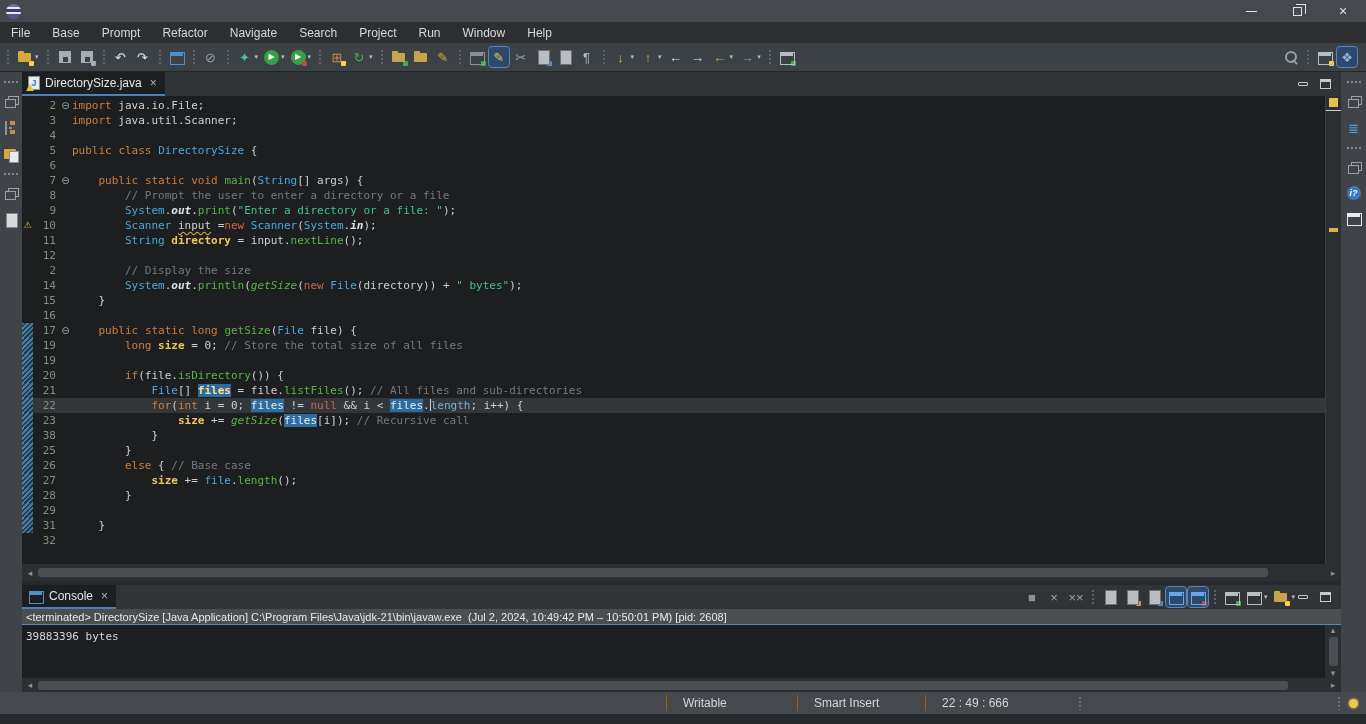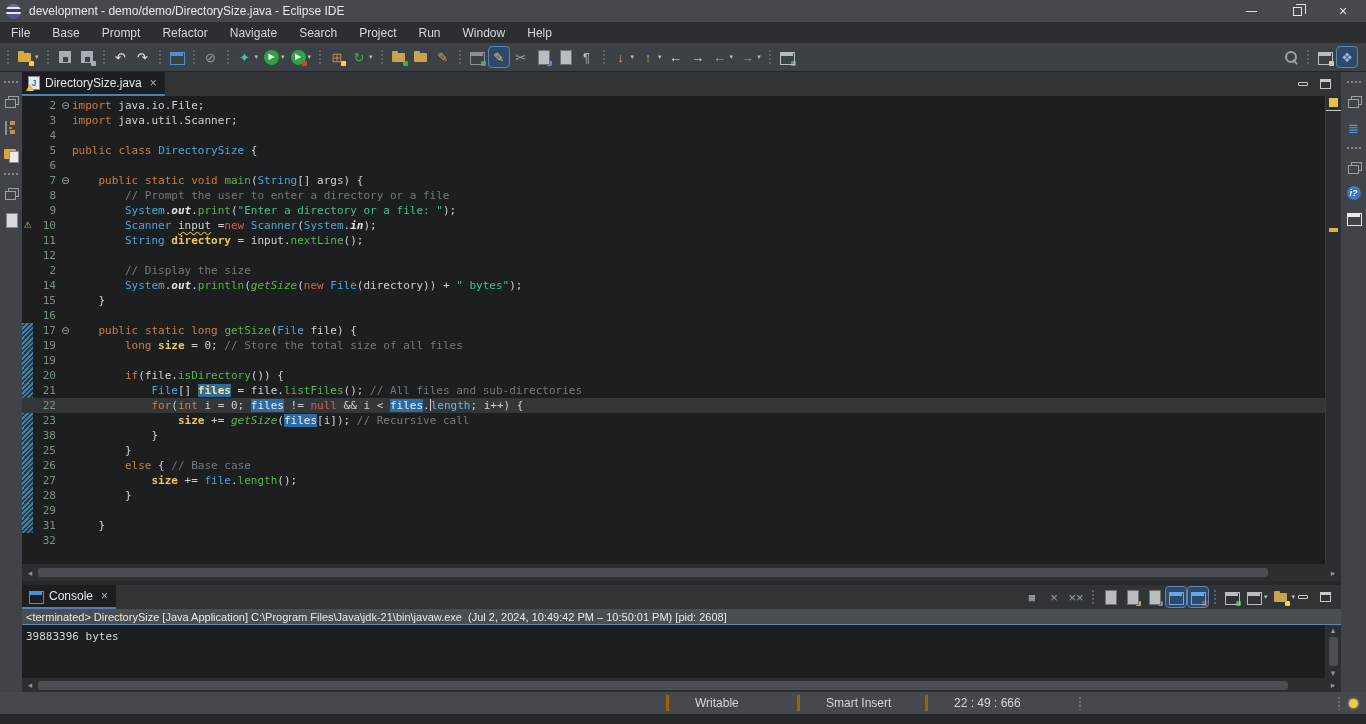--- a/index.html
+++ b/index.html
@@ -97,21 +97,21 @@
   .jfile::after { content:""; position:absolute; left:-3px; bottom:-2px; width:0; height:0;
     border-left:4px solid transparent; border-right:4px solid transparent; border-bottom:7px solid #e2c24a; }
   .tab-spacer { flex:1 1 auto; }
   .stack-controls { display:flex; align-items:center; gap:12px; padding-right:10px; }
 
   
   .editor-wrap { flex:1 1 auto; display:flex; min-height:0; }
   .code-area { flex:1 1 auto; overflow:hidden; padding-top:2px; background:#1c1e20;
     font-family:"DejaVu Sans Mono", monospace; font-size:11px; line-height:15px; }
   .cl { display:flex; height:15px; white-space:pre; }
-  .cl.cur { background:#34373a;align-items:flex-end; }
+  .cl.cur { background:#34373a; }
   .mk { width:11px; flex:0 0 auto; font-size:9px; color:#e2c24a; display:flex; align-items:center;
     justify-content:center; font-family:"DejaVu Sans", sans-serif; }
   .mk.range { background-image:repeating-linear-gradient(135deg,#4a7c9b 0 1.5px,#223a4d 1.5px 3.5px); }
   .num { width:26px; flex:0 0 auto; text-align:right; padding-right:3px; color:#7a937c; }
   .fold { width:13px; flex:0 0 auto; color:#9aa0a6; font-size:10px;
     font-family:"DejaVu Sans", sans-serif; text-align:center; }
   .codeln { flex:1 1 auto; }
   .t-kw{color:#cc7e3e} .t-kw2{color:#d0604d} .t-typ{color:#4ba6d9}
   .t-mth{color:#5ab447} .t-smth{color:#5ab447;font-style:italic}
   .t-str{color:#43c18b} .t-com{color:#75797d}
@@ -146,35 +146,34 @@
   .console-body { height:53px; display:flex; flex:0 0 auto; background:#1c1e20; }
   .console-text { flex:1 1 auto; padding:4px 0 0 4px; font-family:"DejaVu Sans Mono", monospace;
     font-size:11px; line-height:15px; white-space:pre; }
   .c-out { color:#d4d6d8; } .c-in { color:#5c9fd8; }
   .console-hscroll { height:14px; }
 
   
   .statusbar { height:22px; background:#45494d; display:flex; align-items:center; color:#d4d7d9;
     font-size:12px; flex:0 0 auto; }
   .sb-spacer { width:666px; flex:0 0 auto; height:100%; }
-  .sb-seg { height:16px; line-height:16px; border-left:3px solid #a16207; padding-left:26px; flex:0 0 auto; }
+  .sb-seg { height:16px; line-height:16px; border-left:1px solid #a16207; padding-left:16px; flex:0 0 auto; }
   .sb-w1 { width:131px; } .sb-w2 { width:128px; } .sb-w3 { width:145px; }
   .sb-handle { width:4px; height:14px; margin:0 8px;
     background-image:radial-gradient(#6b7075 1px, transparent 1.2px); background-size:4px 4px; }
   .sb-flex { flex:1 1 auto; }
   .bottomstrip { height:10px; background:#26292c; flex:0 0 auto; }
 </style>
 </head>
 <body>
 
 <div class="window">
 
   <div class="titlebar">
     <span class="eclipse-logo"></span>
-    <span class="title-text">development - demo/demo/DirectorySize.java - Eclipse IDE</span>
     <div class="win-controls">
       <span class="wc wc-min">
           <i></i>
         </span>
       <span class="wc wc-restore">
           <i></i>
         </span>
       <span class="wc wc-close">×</span>
     </div>
   </div>

